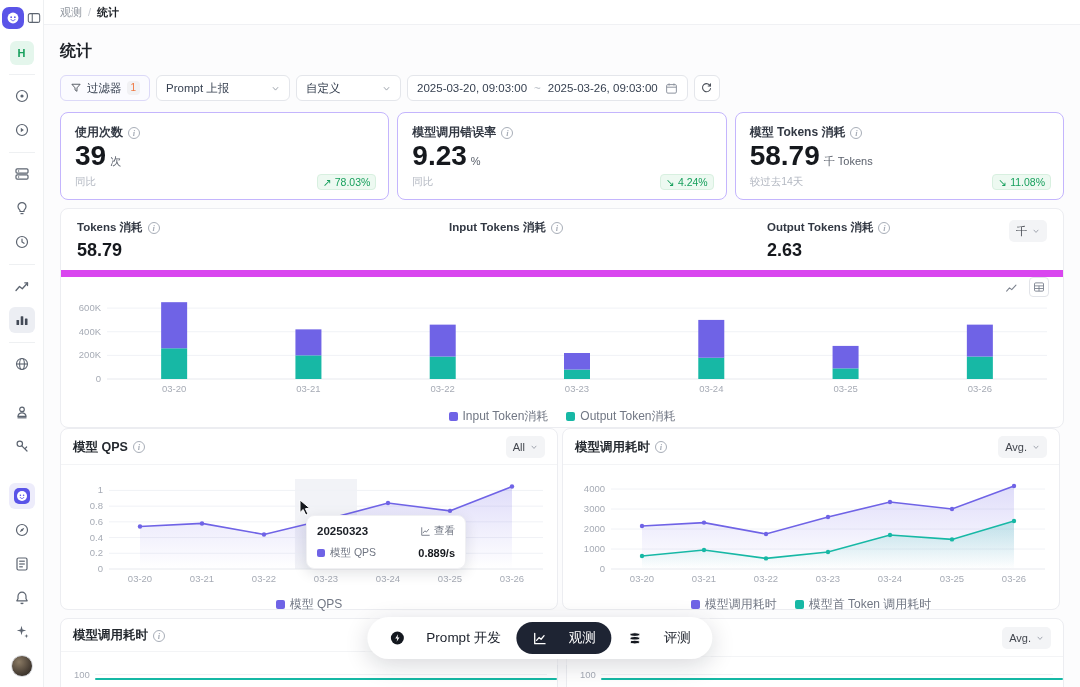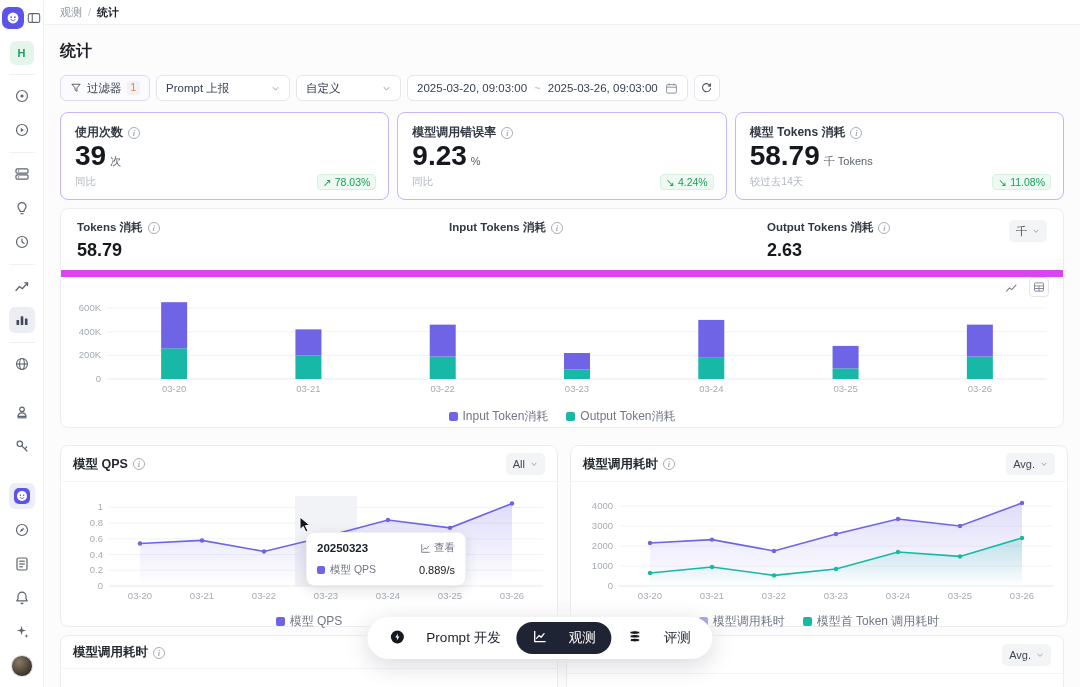--- a/index.html
+++ b/index.html
@@ -57,21 +57,21 @@
   .tp-col { display:flex; flex-direction:column; gap:5px; }
   .tp-col:nth-child(1){ width:372px; } .tp-col:nth-child(2){ width:318px; } .tp-col:nth-child(3){ flex:1; }
   .tp-label { font-size:11.5px; font-weight:bold; color:#323843; display:flex; align-items:center; gap:5px; }
   .tp-value { font-size:18px; font-weight:bold; color:#15181d; }
   .mini-select { height:22px; display:inline-flex; align-items:center; gap:5px; padding:0 7px; background:#f3f4f6;
     border-radius:5px; font-size:11px; color:#42464e; cursor:pointer; align-self:flex-start; }
   .chart-tools { position:absolute; right:14px; top:68px; display:flex; gap:8px; align-items:center; }
   .tool-btn { width:20px; height:20px; display:flex; align-items:center; justify-content:center; border-radius:4px; cursor:pointer; }
   .tool-btn.boxed { border:1px solid #e2e4e9; }
 
-  .charts-row { display:flex; gap:12px; margin-top:17px; }
+  .charts-row { display:flex; gap:4px; margin-top:0; }
   .chart-card { width:498px; height:182px; position:relative; }
   .cc-head { display:flex; align-items:center; justify-content:space-between; padding:7px 12px 6px; border-bottom:1px solid #f3f4f6; }
   .cc-title { font-size:12.5px; font-weight:bold; color:#24292f; display:flex; align-items:center; gap:5px; }
 
   .legend { display:flex; justify-content:center; gap:18px; margin-top:1px; }
   .lg-item { display:inline-flex; align-items:center; gap:5px; font-size:12px; color:#717784; cursor:pointer; }
   .lg-item .sw { width:9px; height:9px; border-radius:2px; display:inline-block; }
 
   .ax { font-size:9.5px; fill:#a6abb5; }
 
@@ -79,36 +79,36 @@
     font-size:8.5px; line-height:10px; text-align:center; font-style:italic; font-family:"Liberation Serif",serif; flex:none; }
 
   
   .tooltip { position:absolute; left:245px; top:86px; width:160px; background:#fff; border:1px solid #f0f0f3;
     border-radius:8px; box-shadow:0 4px 14px rgba(20,24,40,.12); padding:8px 10px; z-index:5; }
   .tt-head { display:flex; justify-content:space-between; align-items:center; }
   .tt-date { font-size:11.5px; font-weight:bold; color:#1b1f26; }
   .tt-act { display:inline-flex; align-items:center; gap:3px; font-size:10.5px; color:#6f7582; cursor:pointer; }
   .tt-row { display:flex; align-items:center; margin-top:8px; font-size:10.5px; color:#6f7582; }
   .tt-row .sw { width:8px; height:8px; border-radius:2px; margin-right:5px; }
-  .tt-val { margin-left:auto; font-weight:normal; color:#15181d; font-size:11px; }
+  .tt-val { margin-left:auto; font-weight:bold; color:#15181d; font-size:11px; }
   .cursor { position:absolute; left:238px; top:70px; z-index:6; }
 
   
   .bottom-row { display:flex; gap:8px; margin-top:8px; }
   .bottom-card { width:498px; height:100px; position:relative; overflow:hidden; }
   .bc-head { display:flex; align-items:center; justify-content:space-between; padding:8px 12px 7px; border-bottom:1px solid #f3f4f6; }
   .bc-ytick { position:absolute; left:13px; top:50px; font-size:9.5px; color:#a6abb5; }
   .bc-grid { position:absolute; left:34px; right:10px; top:55px; height:1px; background:#f1f2f5; }
   .bc-line { position:absolute; left:34px; right:0; top:59px; height:2px; background:#16b8a5; border-radius:2px; }
 
   
   .float-nav { position:fixed; left:50%; transform:translateX(-50%); bottom:28px; background:#fff; border-radius:24px;
     box-shadow:0 6px 24px rgba(15,20,35,.16), 0 0 0 6px rgba(255,255,255,.45); display:flex; align-items:center;
     gap:4px; padding:5px 10px; z-index:40; }
-  .fn-item { display:inline-flex; gap:21px; font-size:13.5px; font-weight:500; color:#1c212b;
+  .fn-item { display:inline-flex; align-items:center; gap:21px; font-size:13.5px; font-weight:500; color:#1c212b;
     padding:7px 12px; border-radius:18px; cursor:pointer; white-space:nowrap; }
   .fn-item.active { background:#1e2433; color:#fff; padding:7px 16px; }
 </style>
 </head>
 <body>
 
 <aside class="sidebar">
   <div class="sb-row">
     <div class="logo-tile">
       <svg width="14" height="14" viewBox="0 0 16 16">

